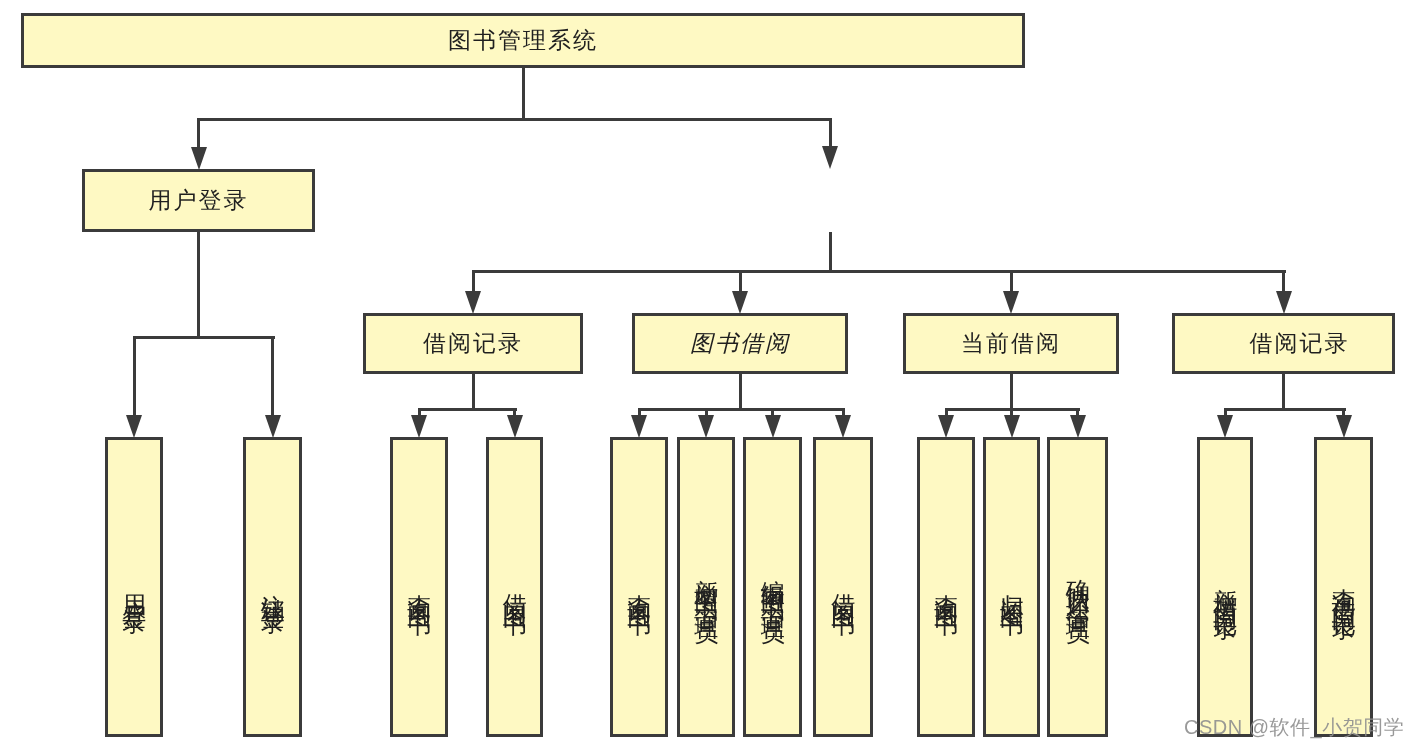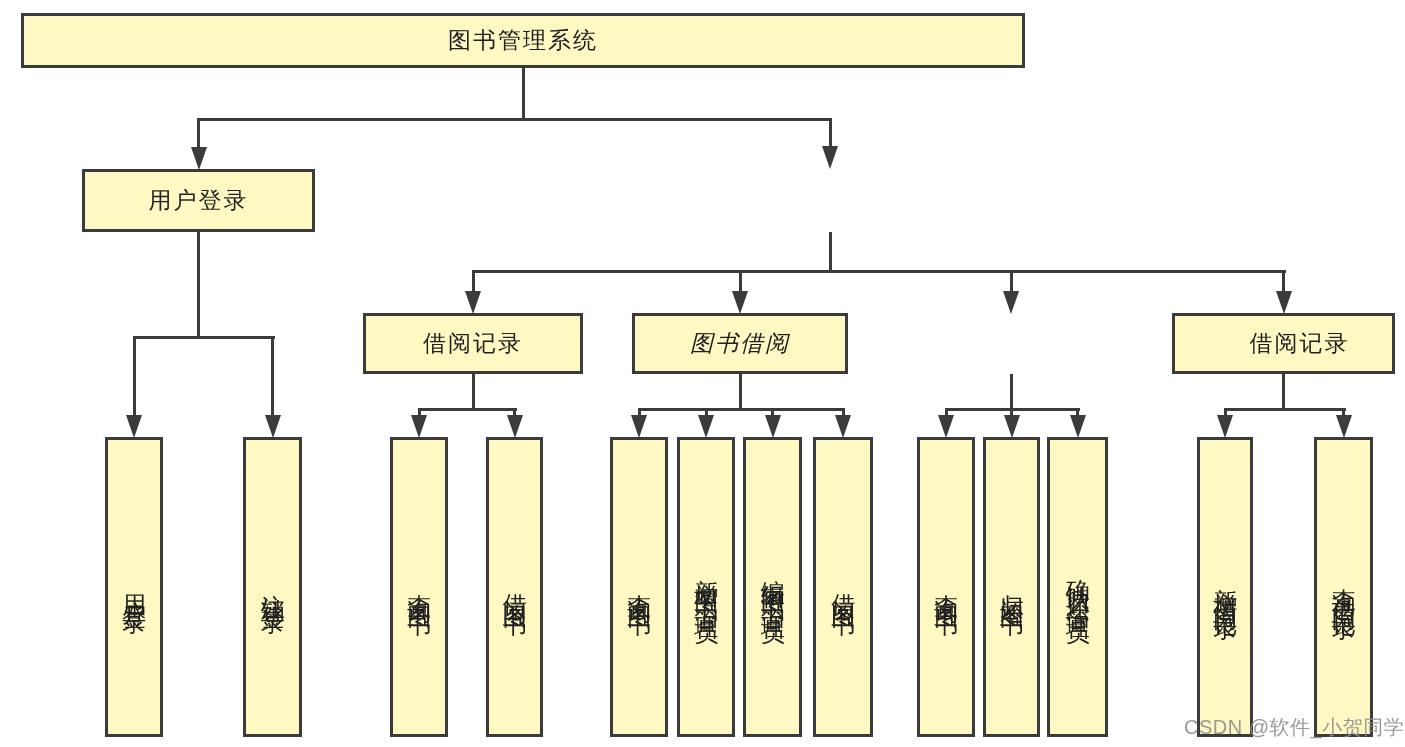--- a/index.html
+++ b/index.html
@@ -58,20 +58,21 @@
 </style>
 </head>
 <body>
 
 <div class="canvas" id="canvas">
   <div class="watermark">CSDN @软件_小贺同学</div>
 <div class="node h" style="left: 21px; top: 13px; width: 1004px; height: 55px;">图书管理系统</div>
     <div class="node h" style="left: 82px; top: 169px; width: 233px; height: 63px;">用户登录</div>
     <div class="node h" style="left: 363px; top: 313px; width: 220px; height: 61px;">借阅记录</div>
     <div class="node h" style="left: 632px; top: 313px; width: 216px; height: 61px; font-style: italic;">图书借阅</div>
+    <div class="node h" style="left: 903px; top: 313px; width: 216px; height: 61px;">当前借阅</div>
     <div class="node h" style="left: 1172px; top: 313px; width: 223px; height: 61px; padding-left: 32px;">借阅记录</div>
     <div class="node v" style="left: 105px; top: 437px; width: 58px; height: 300px;">用户登录</div>
     <div class="node v" style="left: 243px; top: 437px; width: 59px; height: 300px;">注销登录</div>
     <div class="node v" style="left: 390px; top: 437px; width: 58px; height: 300px;">查询图书</div>
     <div class="node v" style="left: 486px; top: 437px; width: 57px; height: 300px;">借阅图书</div>
     <div class="node v" style="left: 610px; top: 437px; width: 58px; height: 300px;">查询图书</div>
     <div class="node v" style="left: 677px; top: 437px; width: 58px; height: 300px;">新增图书（管理员）</div>
     <div class="node v" style="left: 743px; top: 437px; width: 59px; height: 300px;">编辑图书（管理员）</div>
     <div class="node v" style="left: 813px; top: 437px; width: 60px; height: 300px;">借阅图书</div>
     <div class="node v" style="left: 917px; top: 437px; width: 58px; height: 300px;">查询图书</div>

